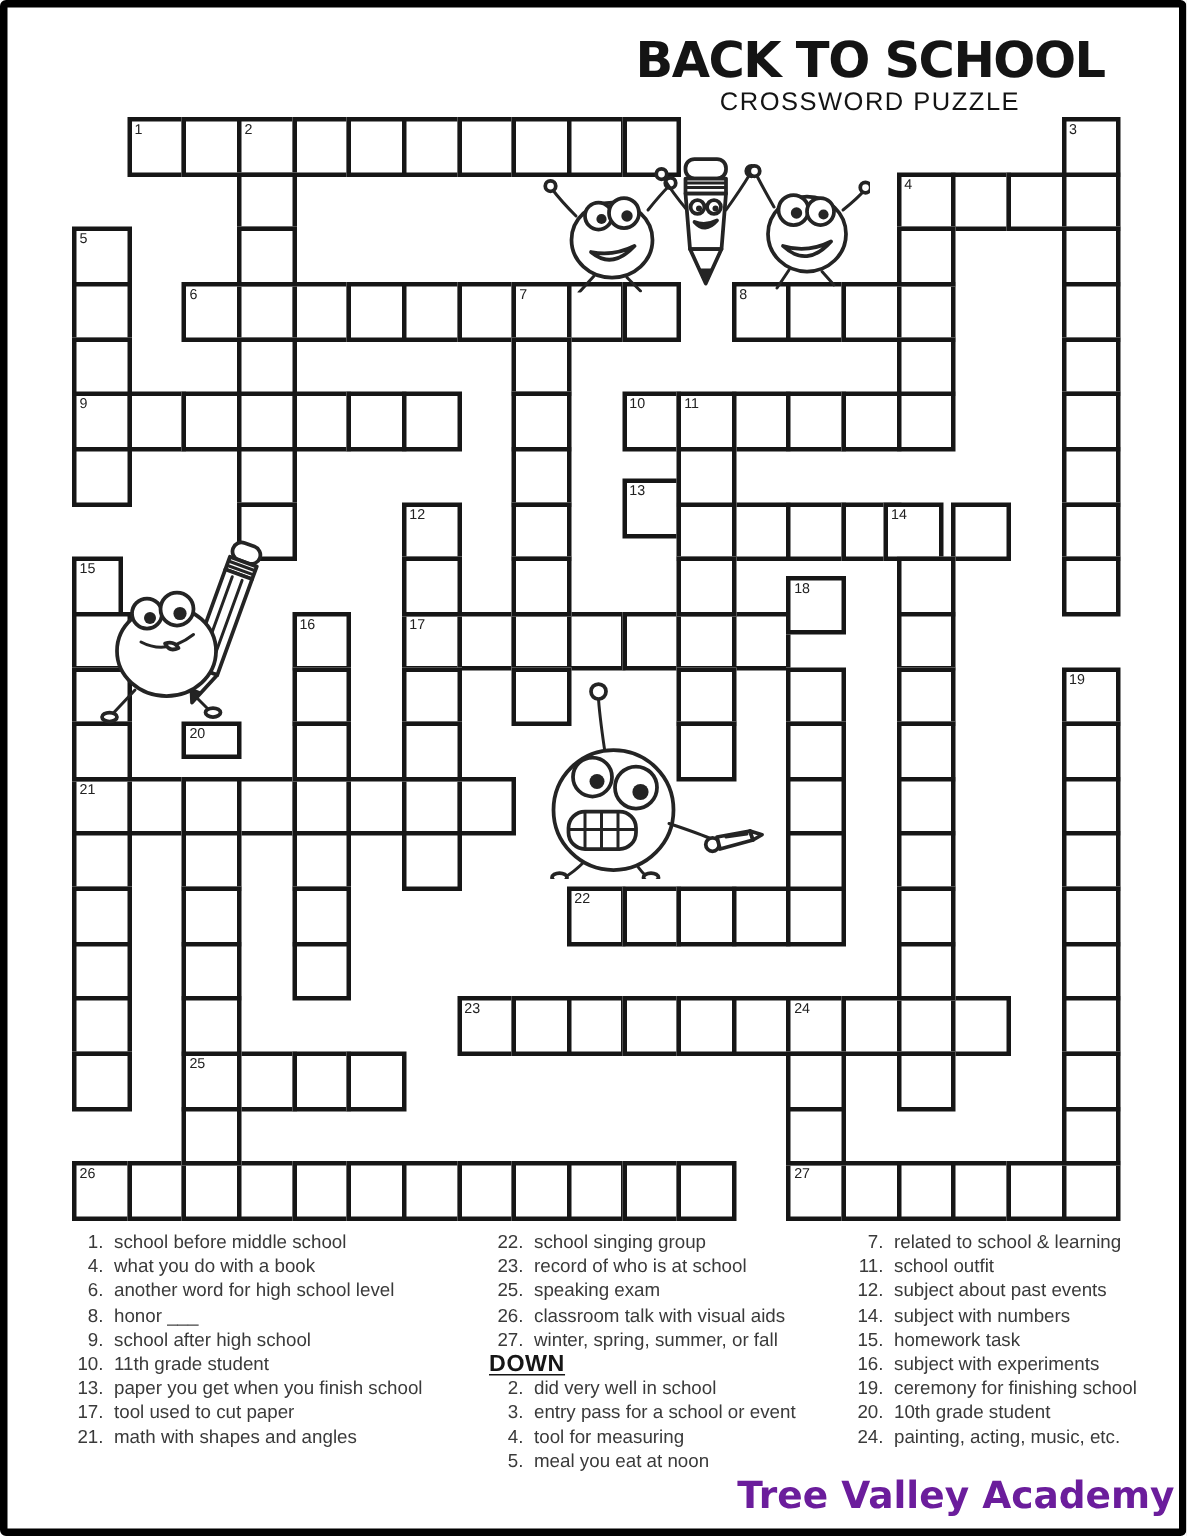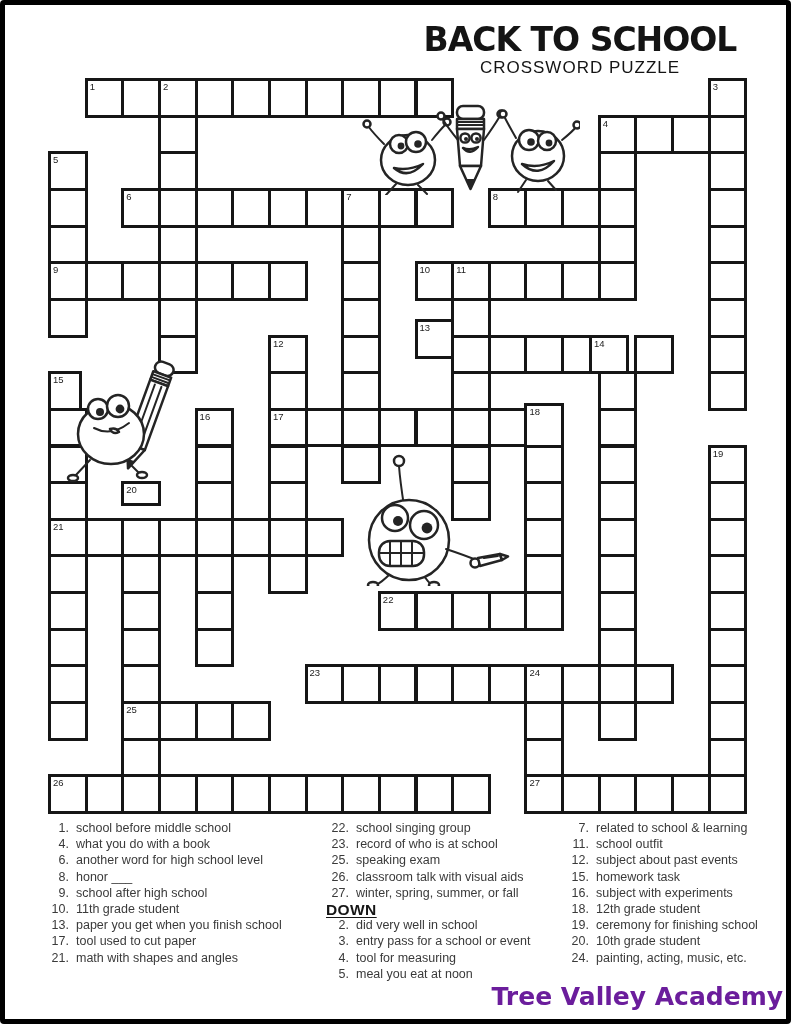--- a/index.html
+++ b/index.html
@@ -130,21 +130,21 @@
       <div class="cell" style="left: 634.4px; top: 334.55px; width: 39.65px; height: 39.65px;"></div>
       <div class="cell" style="left: 267.9px; top: 407.85px; width: 39.65px; height: 39.65px;">
         <span class="cellnum">17</span>
       </div>
       <div class="cell" style="left: 304.55px; top: 407.85px; width: 39.65px; height: 39.65px;"></div>
       <div class="cell" style="left: 341.2px; top: 407.85px; width: 39.65px; height: 39.65px;"></div>
       <div class="cell" style="left: 377.85px; top: 407.85px; width: 39.65px; height: 39.65px;"></div>
       <div class="cell" style="left: 414.5px; top: 407.85px; width: 39.65px; height: 39.65px;"></div>
       <div class="cell" style="left: 451.15px; top: 407.85px; width: 39.65px; height: 39.65px;"></div>
       <div class="cell" style="left: 487.8px; top: 407.85px; width: 39.65px; height: 39.65px;"></div>
-      <div class="cell" style="left: 524.45px; top: 403px; width: 39.65px; height: 50px;">
+      <div class="cell" style="left: 524.45px; top: 384px; width: 39.65px; height: 39px;">
         <span class="cellnum">18</span>
       </div>
       <div class="cell" style="left: 48px; top: 517.8px; width: 39.65px; height: 39.65px; padding-left: 12px;">
         <span class="cellnum">21</span>
       </div>
       <div class="cell" style="left: 84.65px; top: 517.8px; width: 39.65px; height: 39.65px;"></div>
       <div class="cell" style="left: 121.3px; top: 517.8px; width: 39.65px; height: 39.65px;"></div>
       <div class="cell" style="left: 157.95px; top: 517.8px; width: 39.65px; height: 39.65px;"></div>
       <div class="cell" style="left: 194.6px; top: 517.8px; width: 39.65px; height: 39.65px;"></div>
       <div class="cell" style="left: 231.25px; top: 517.8px; width: 39.65px; height: 39.65px;"></div>
@@ -479,32 +479,32 @@
         </div>
         <div class="clue-line">
           <span class="clue-num">11.</span>
           <span class="clue-text">school outfit</span>
         </div>
         <div class="clue-line">
           <span class="clue-num">12.</span>
           <span class="clue-text">subject about past events</span>
         </div>
         <div class="clue-line">
+          <span class="clue-num">14.</span>
+          <span class="clue-text">subject with numbers</span>
+        </div>
+        <div class="clue-line">
           <span class="clue-num">15.</span>
           <span class="clue-text">homework task</span>
         </div>
         <div class="clue-line">
           <span class="clue-num">16.</span>
           <span class="clue-text">subject with experiments</span>
         </div>
         <div class="clue-line">
-          <span class="clue-num">18.</span>
-          <span class="clue-text">12th grade student</span>
-        </div>
-        <div class="clue-line">
           <span class="clue-num">19.</span>
           <span class="clue-text">ceremony for finishing school</span>
         </div>
         <div class="clue-line">
           <span class="clue-num">20.</span>
           <span class="clue-text">10th grade student</span>
         </div>
         <div class="clue-line">
           <span class="clue-num">24.</span>
           <span class="clue-text">painting, acting, music, etc.</span>

